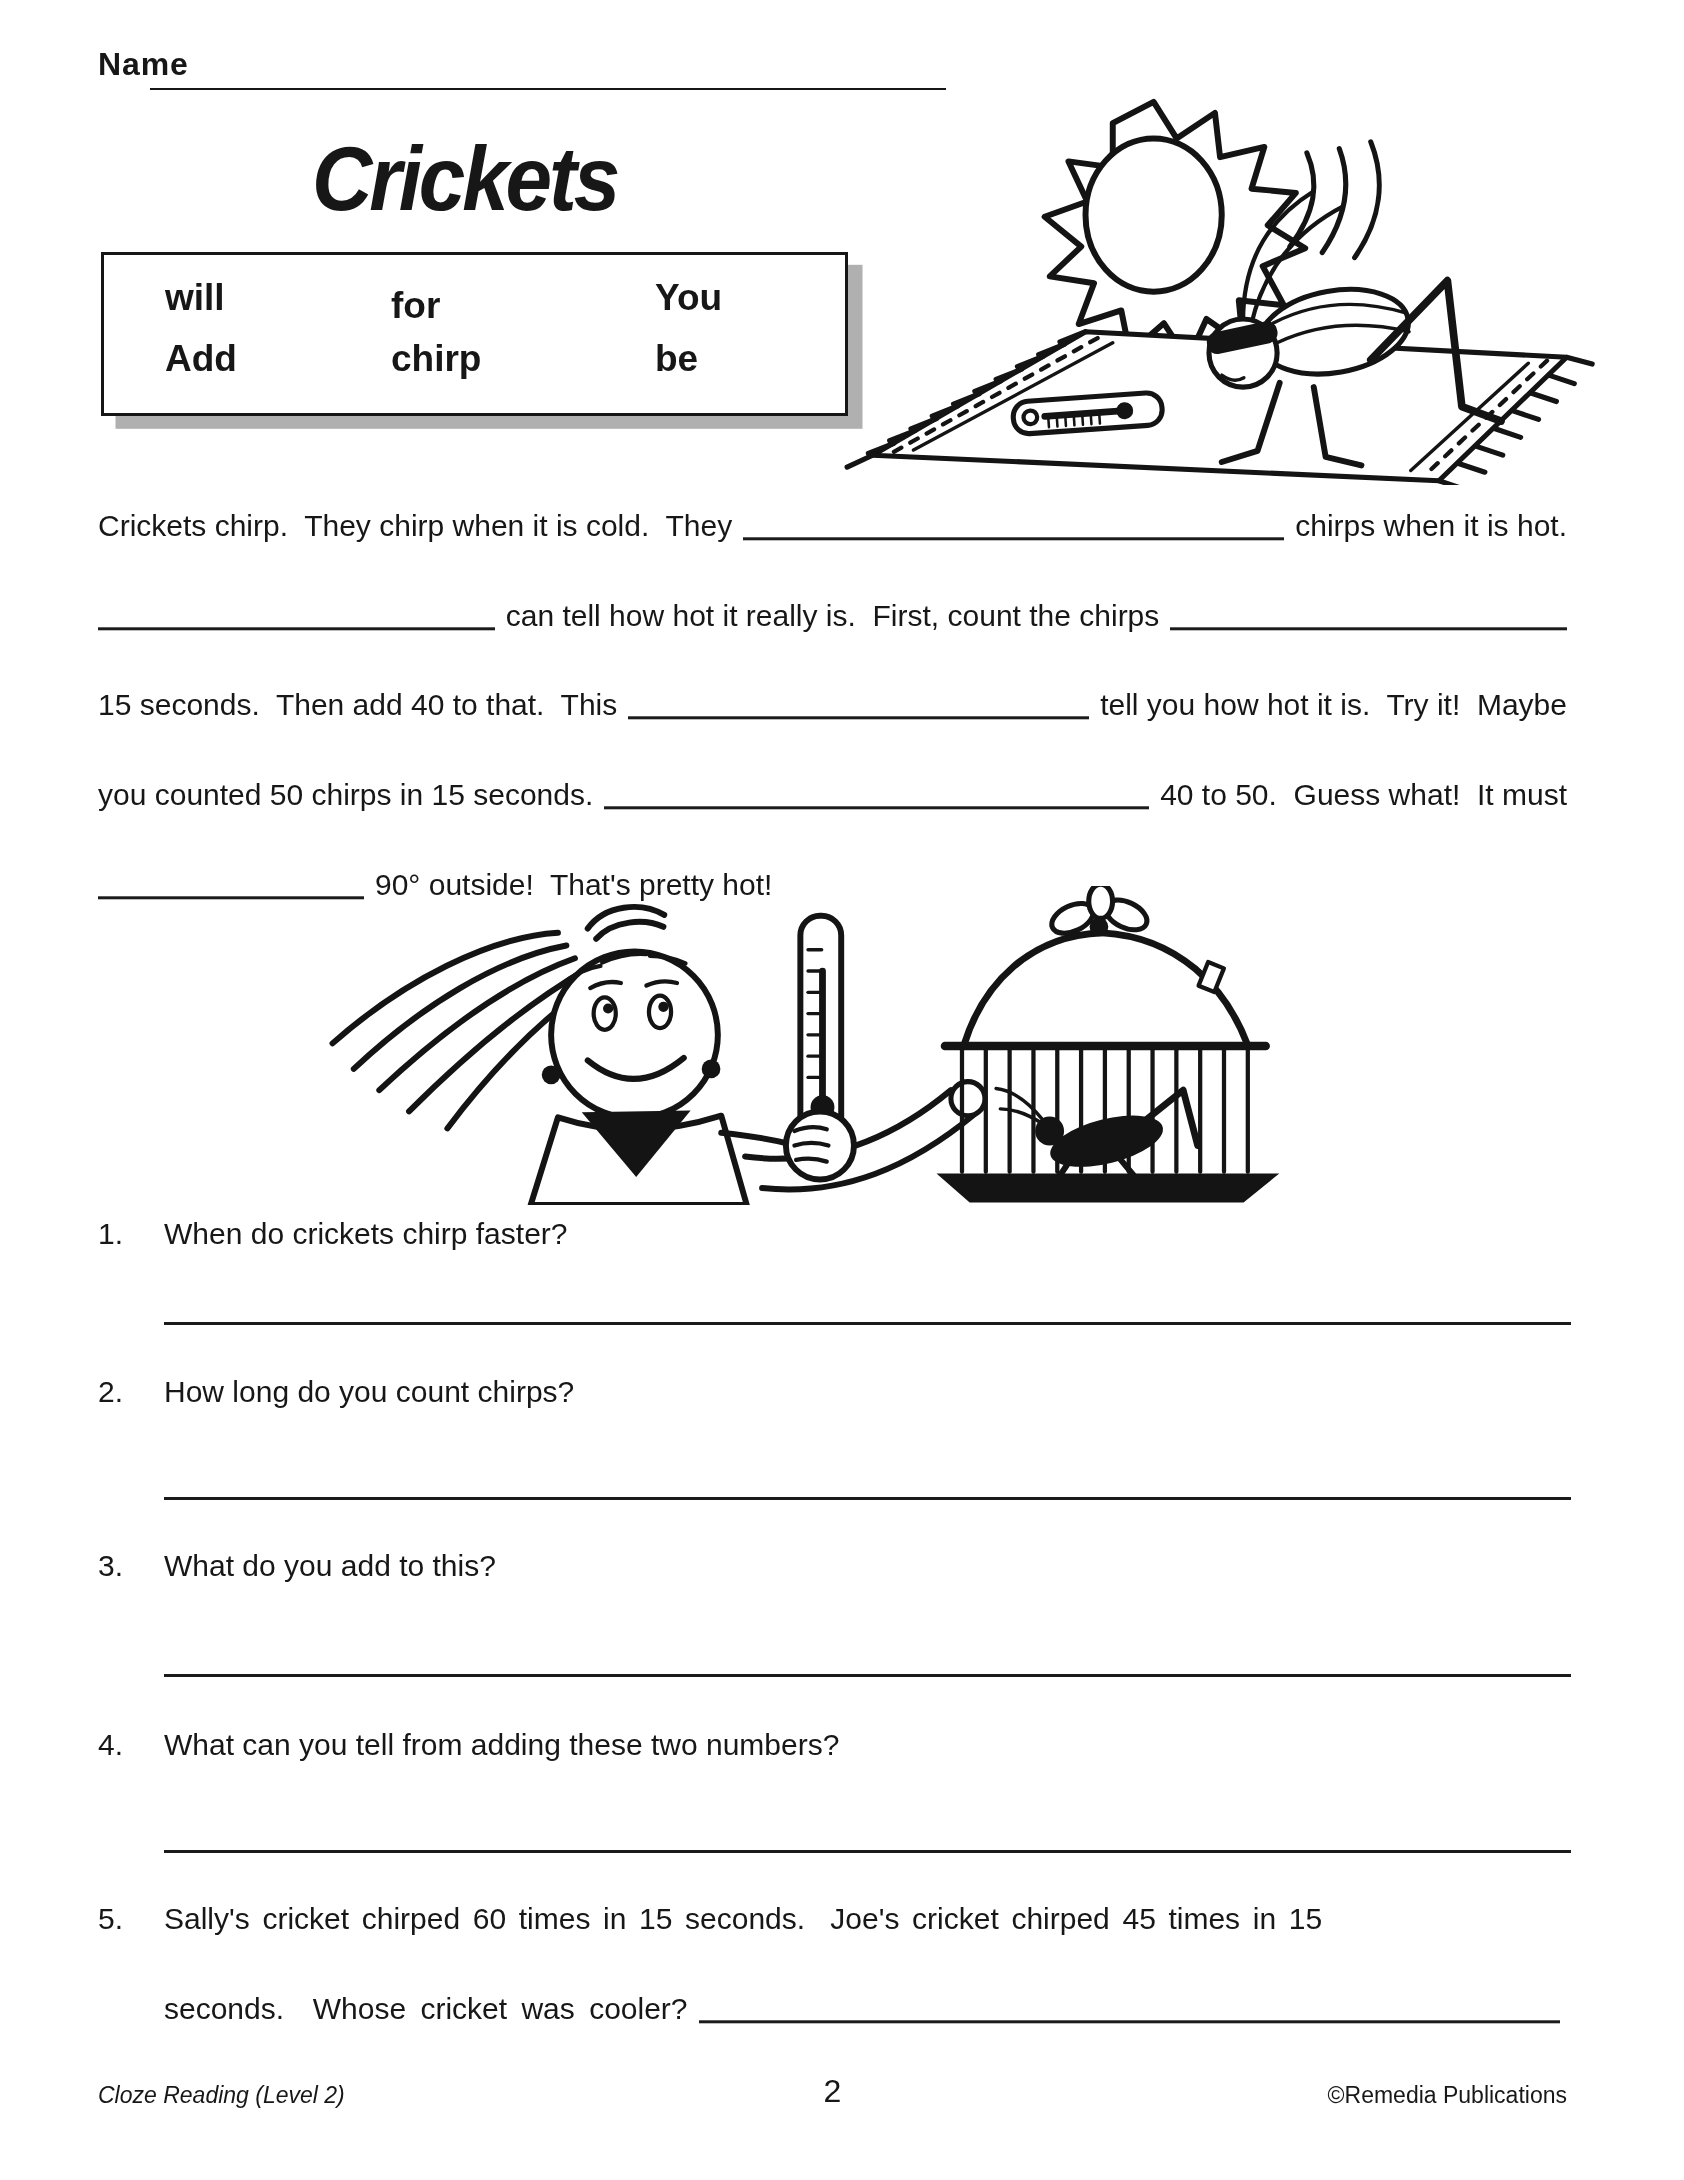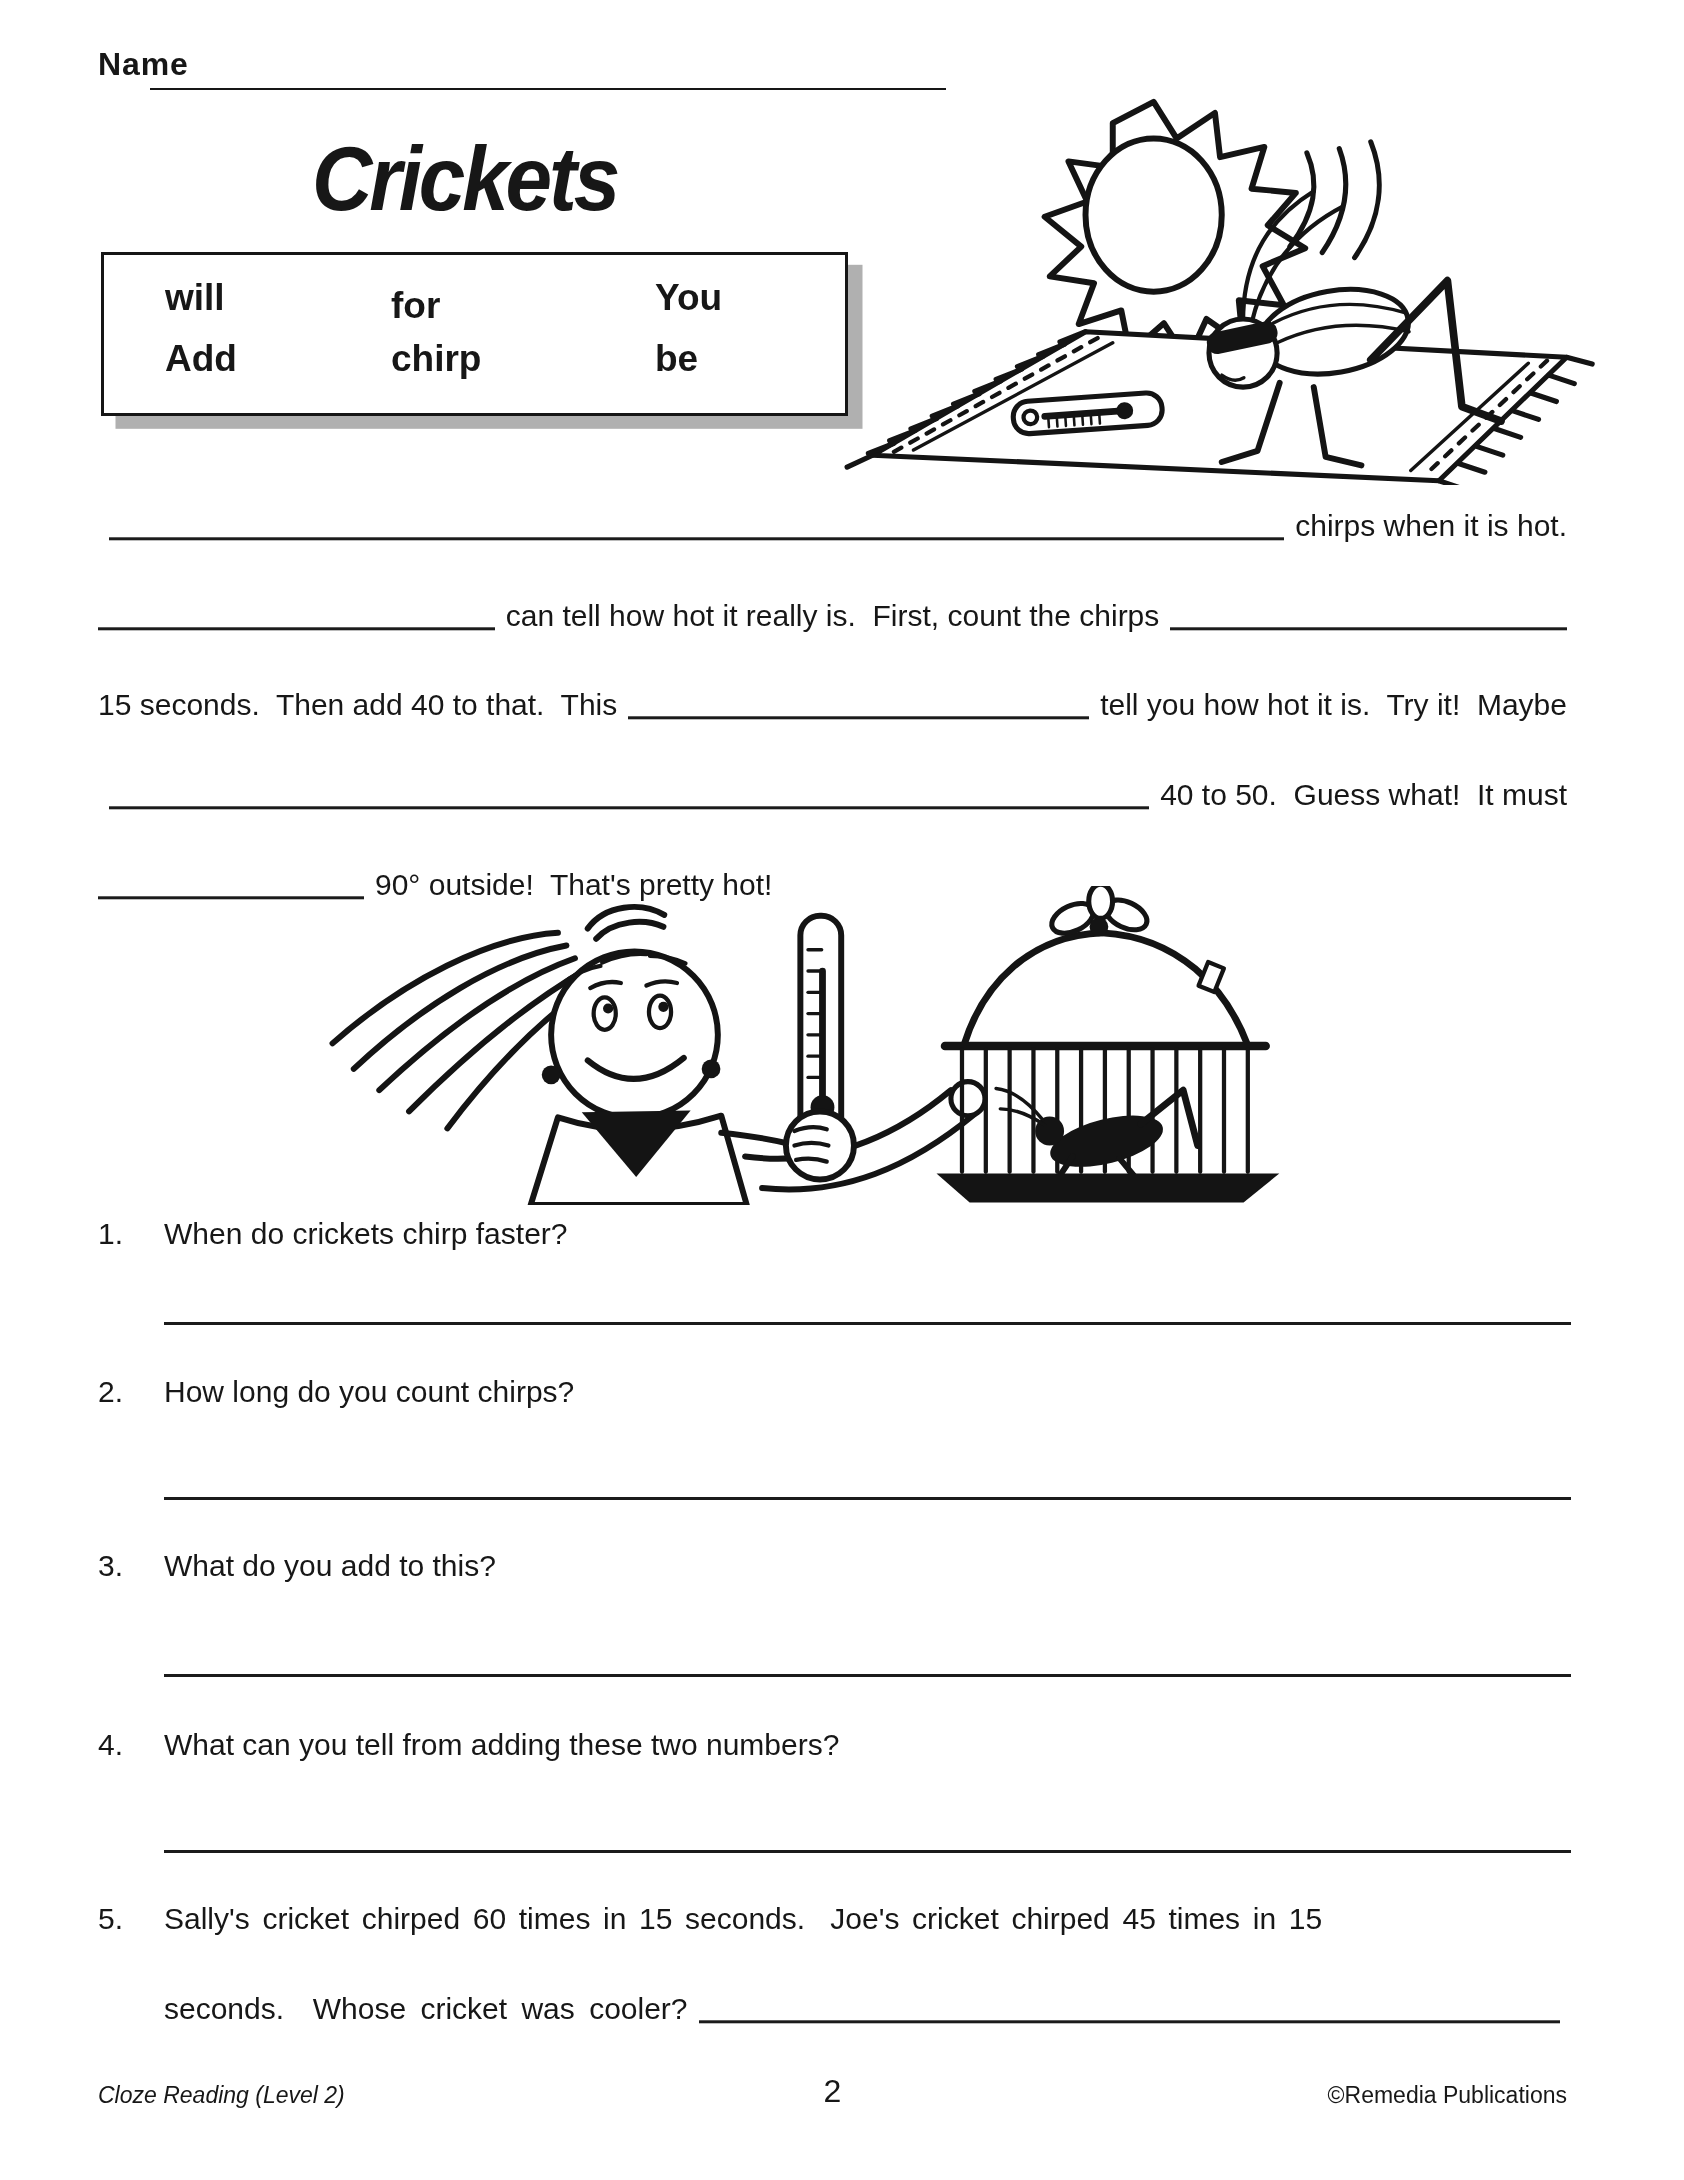--- a/index.html
+++ b/index.html
@@ -136,34 +136,36 @@
         <rect class="fb" x="462" y="299" width="84" height="26" rx="12" transform="rotate(-12 504 312)"></rect>
         <path class="ln" stroke-width="4" d="M480,356 q14,10 26,3"></path>
         <path class="ln" stroke-width="9" d="M655,338 L745,245 L762,393 L808,410"></path>
         <path class="ln" stroke-width="7" d="M548,365 L522,445 L480,458"></path>
         <path class="ln" stroke-width="7" d="M588,370 L602,452 L644,462"></path>
       </g>
     </svg>
   </div>
 
   <div class="pline" style="top:509px">
+    <span class="txt">Crickets chirp.  They chirp when it is cold.  They</span>
     <span class="blank grow"></span>
     <span class="txt">chirps when it is hot.</span>
   </div>
   <div class="pline" style="top:599px">
     <span class="blank grow" style="margin-left:0"></span>
     <span class="txt">can tell how hot it really is.  First, count the chirps</span>
     <span class="blank grow" style="margin-right:0"></span>
   </div>
   <div class="pline" style="top:688px">
     <span class="txt">15 seconds.  Then add 40 to that.  This</span>
     <span class="blank grow"></span>
     <span class="txt">tell you how hot it is.  Try it!  Maybe</span>
   </div>
   <div class="pline" style="top:778px">
+    <span class="txt">you counted 50 chirps in 15 seconds.</span>
     <span class="blank grow"></span>
     <span class="txt">40 to 50.  Guess what!  It must</span>
   </div>
   <div class="pline" style="top:868px">
     <span class="blank fixed" style="margin-left:0"></span>
     <span class="txt">90° outside!  That's pretty hot!</span>
   </div>
 
   <div class="illu" style="left:302px; top:886px; width:1018px; height:319px;">
     <svg viewBox="0 0 1195 375">

